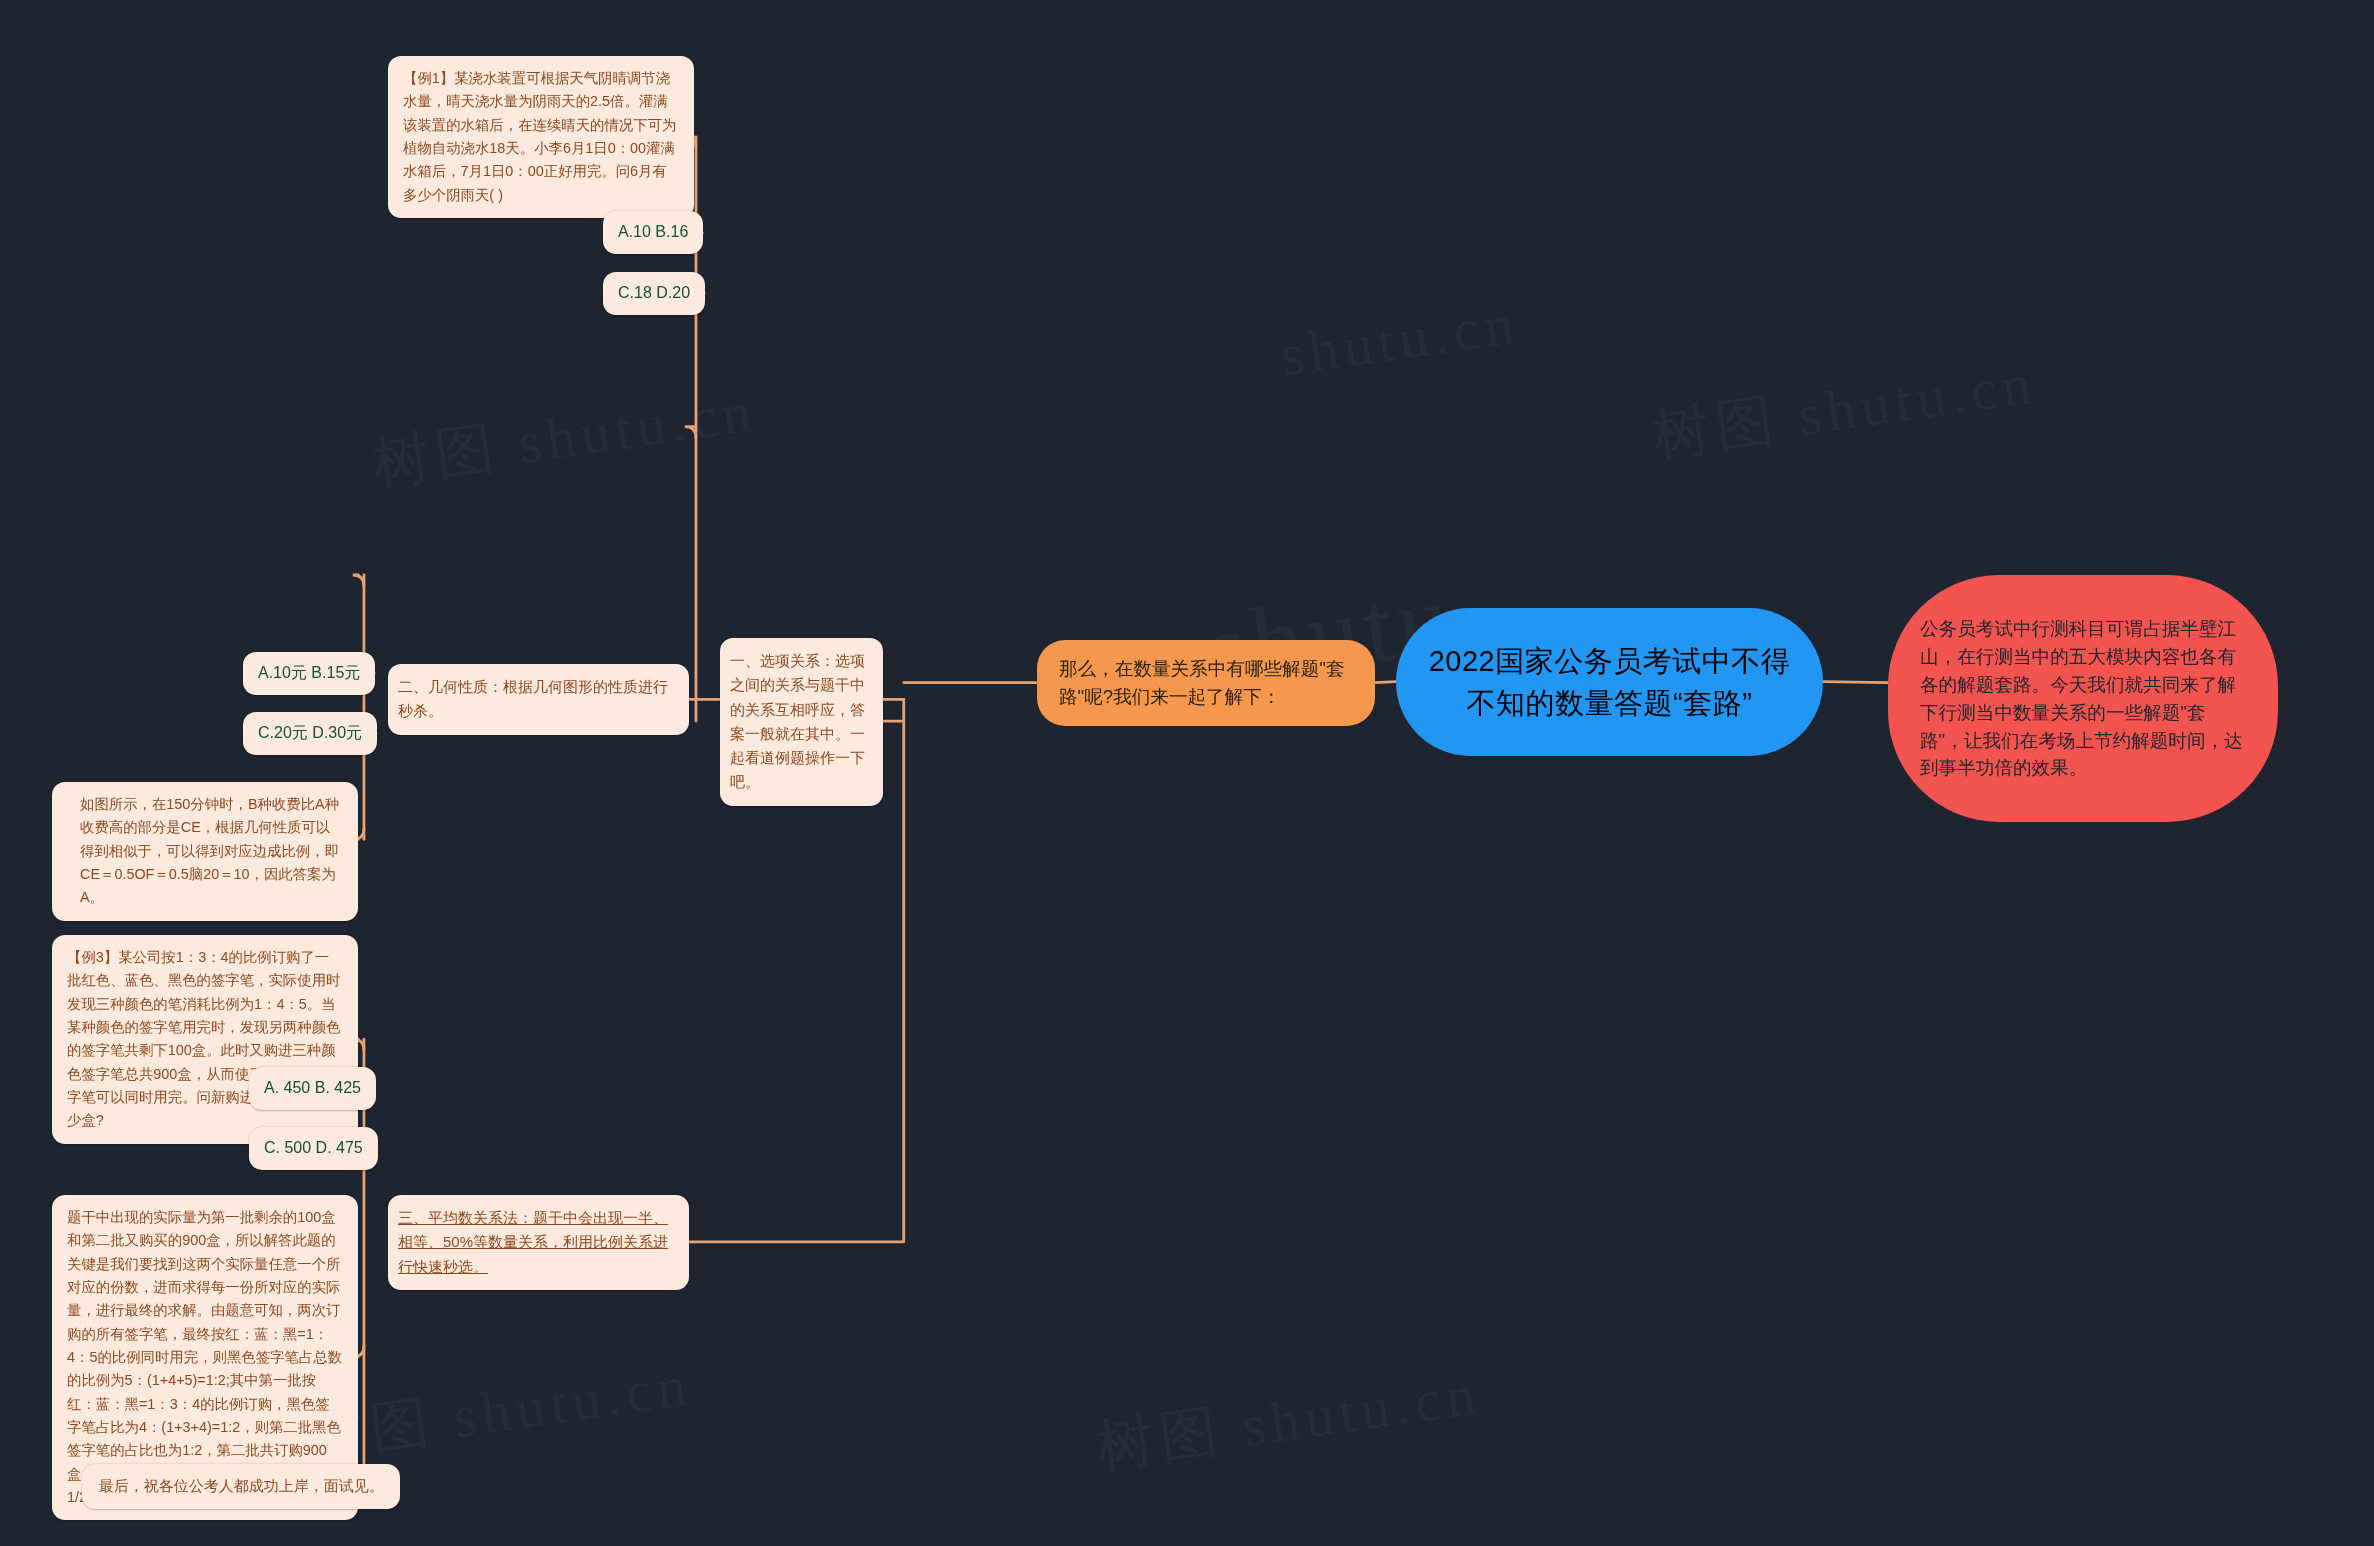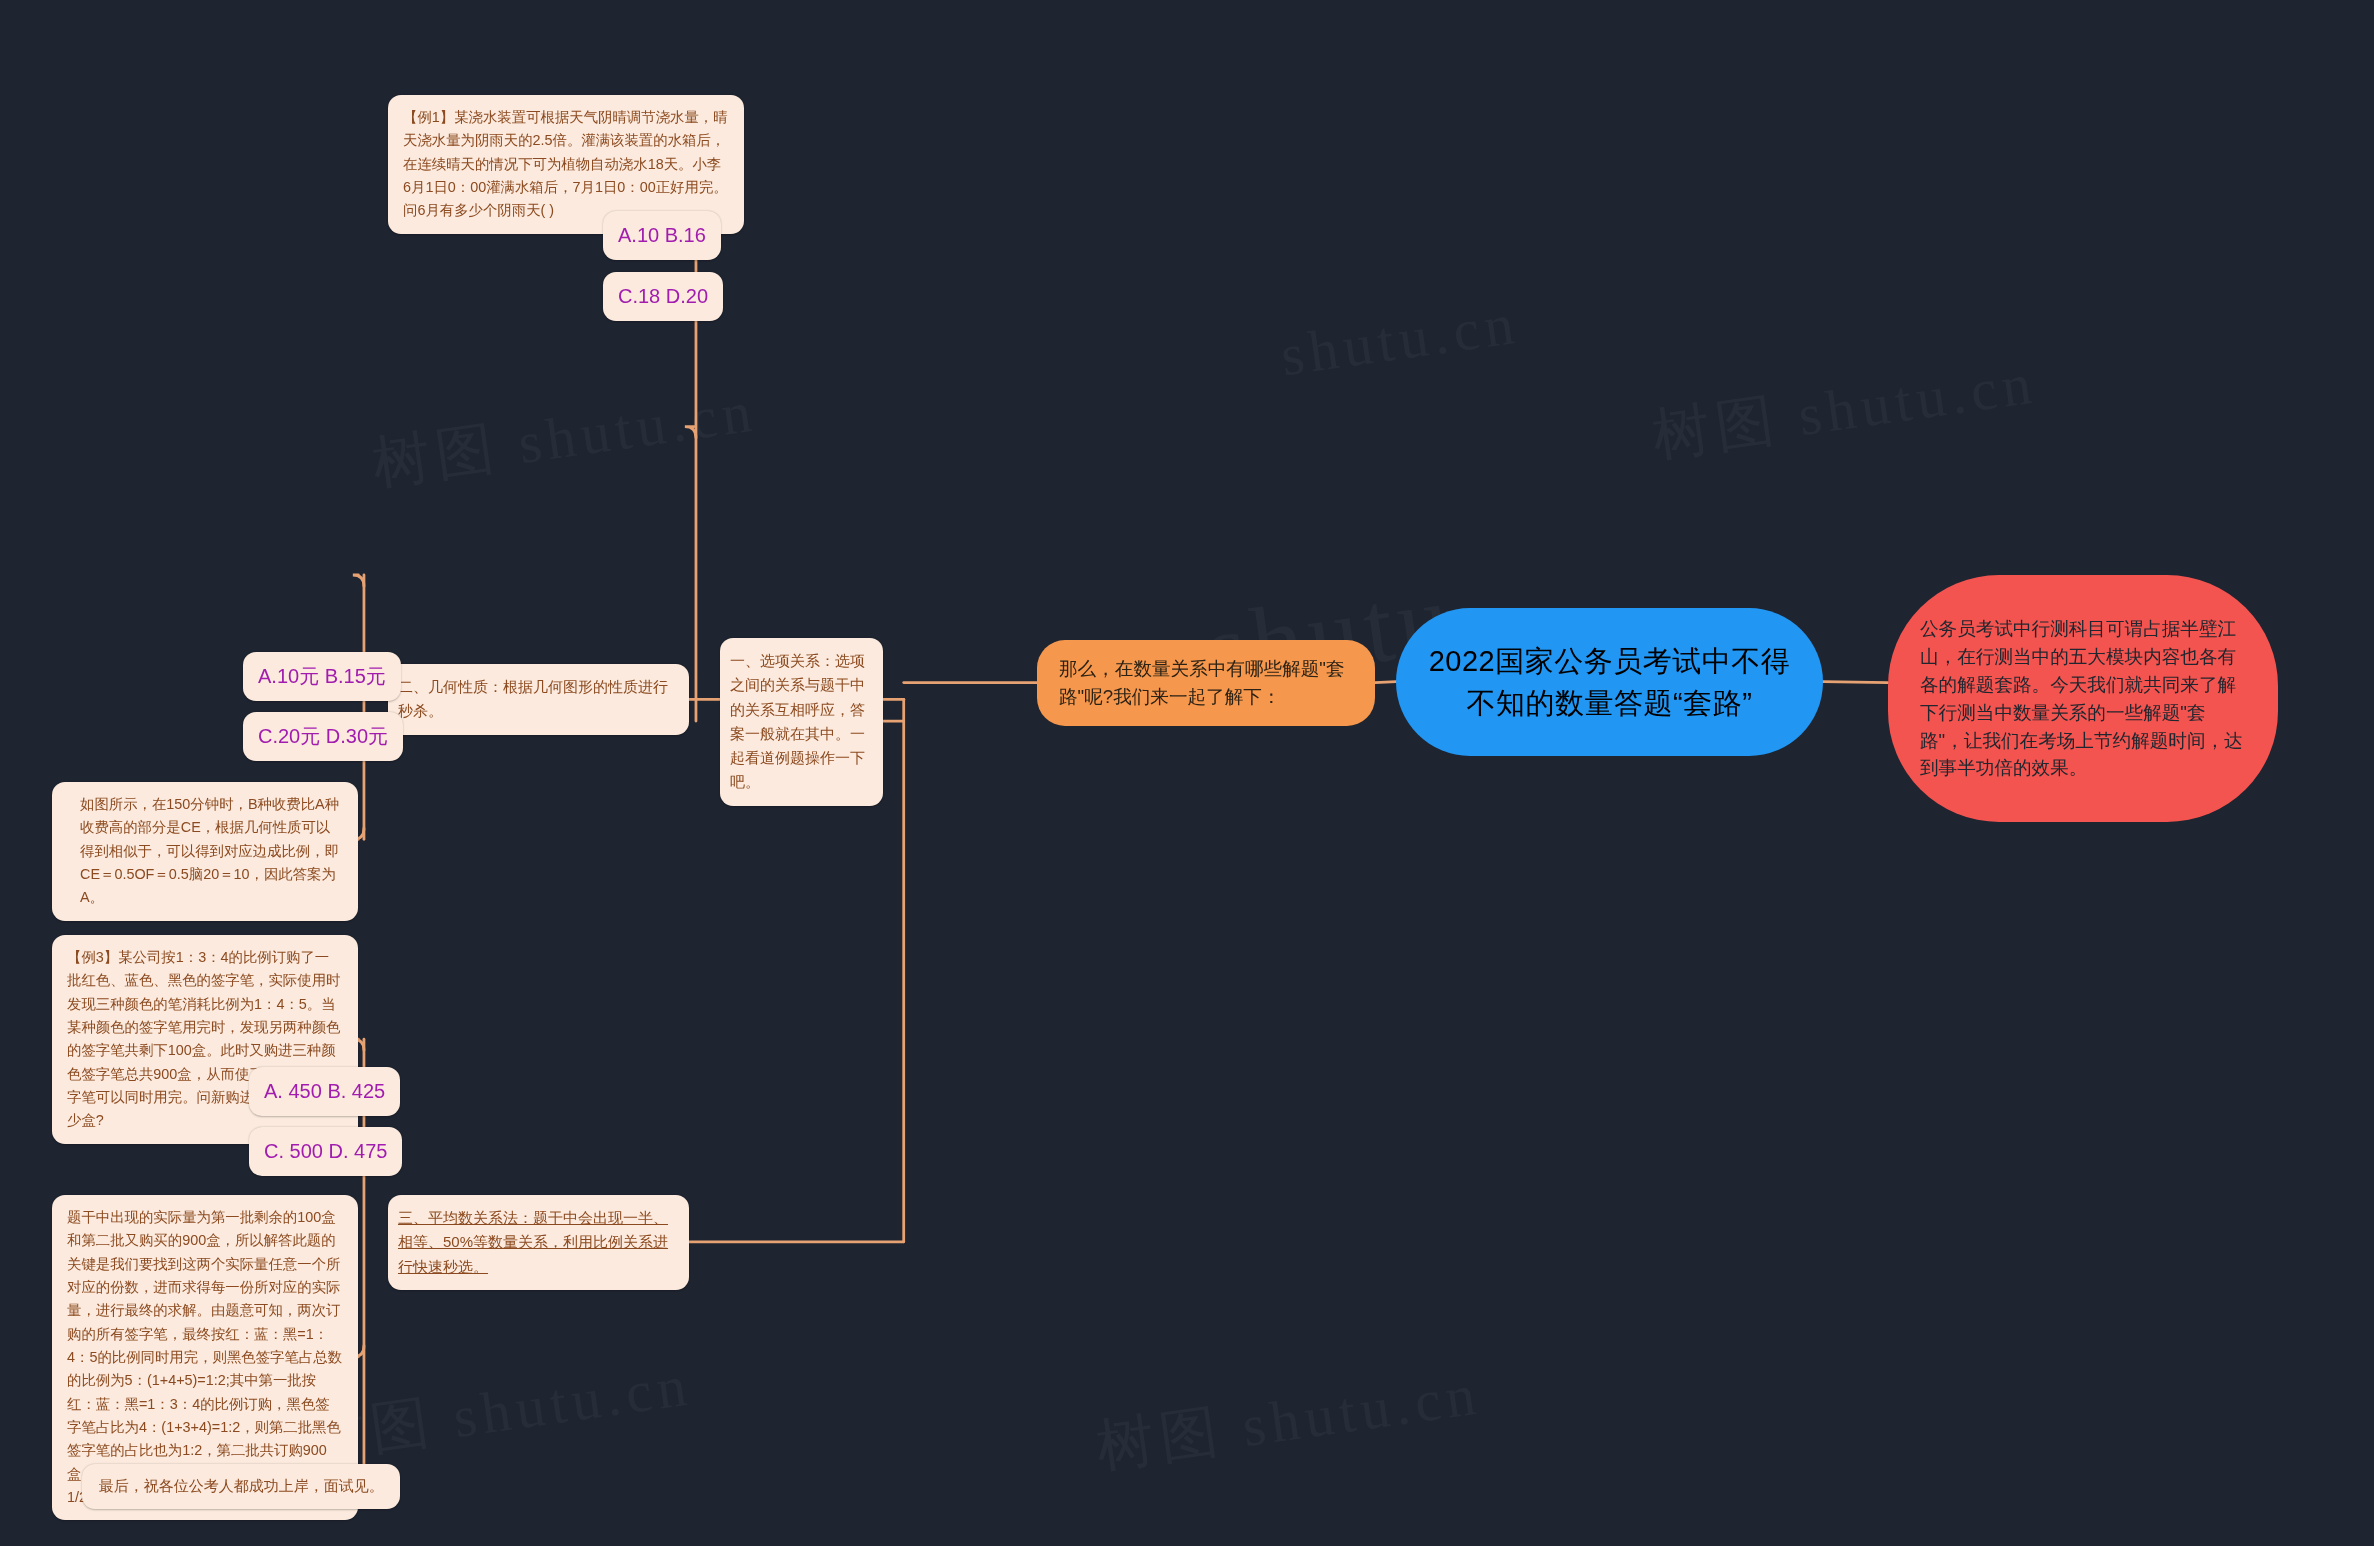--- a/index.html
+++ b/index.html
@@ -65,21 +65,21 @@
     background: #fbeadd;
     color: #8c4a20;
     border-radius: 13px;
     font-size: 14.4px;
     line-height: 1.62;
     padding: 11px 15px;
     text-align: left;
     box-shadow: 0 0.9px 1.9px rgba(0,0,0,0.25);
   }
   .card.branch { font-size: 15px; padding-left: 10px; }
-  .card.opt    { font-size: 20px; padding: 8.3px 15px; white-space: nowrap; color: #a21caf; }
+  .card.opt    { font-size: 16px; padding: 8.3px 15px; white-space: nowrap; color: #14532d; }
   .card.tiny   { font-size: 15px; padding: 10.2px 16.7px; white-space: nowrap; }
 </style>
 </head>
 <body>
 
 <div id="canvas">
 
   <div class="wm" style="left:371px;  top:399px;  transform:rotate(-8deg);">树图 shutu.cn</div>
   <div class="wm" style="left:1280px; top:306px;  transform:rotate(-8deg);">shutu.cn</div>
   <div class="wm" style="left:1651px; top:371px;  transform:rotate(-8deg);">树图 shutu.cn</div>
@@ -124,21 +124,21 @@
   </div>
 
   <div class="node pill-orange" style="left:1037px; top:640px; width:338px;">
     <span>那么，在数量关系中有哪些解题"套路"呢?我们来一起了解下：</span>
   </div>
 
   <div class="node card branch" style="left:720px; top:638px; width:163px;">
     <span>一、选项关系：选项之间的关系与题干中的关系互相呼应，答案一般就在其中。一起看道例题操作一下吧。</span>
   </div>
 
-  <div class="node card" style="left:388px; top:56px; width:356px;margin-top:39px;">
+  <div class="node card" style="left:388px; top:56px; width:306px;">
     <span>【例1】某浇水装置可根据天气阴晴调节浇水量，晴天浇水量为阴雨天的2.5倍。灌满该装置的水箱后，在连续晴天的情况下可为植物自动浇水18天。小李6月1日0：00灌满水箱后，7月1日0：00正好用完。问6月有多少个阴雨天( )</span>
   </div>
 
   <div class="node card opt" style="left:603px; top:211px;">
     <span>A.10 B.16</span>
   </div>
 
   <div class="node card opt" style="left:603px; top:272px;">
     <span>C.18 D.20</span>
   </div>

